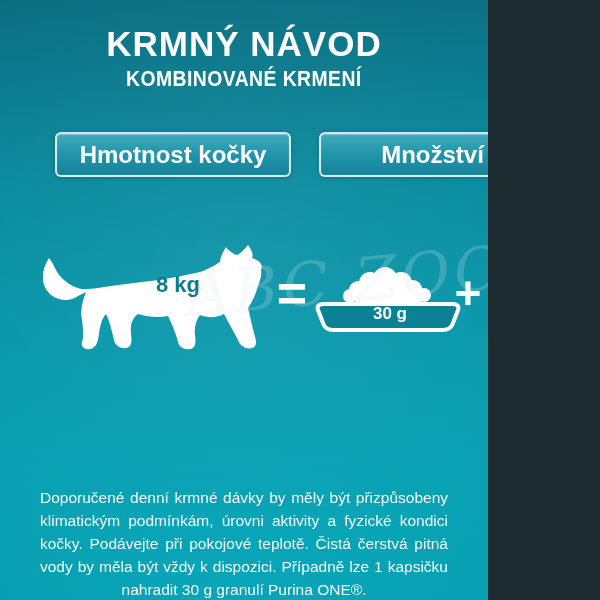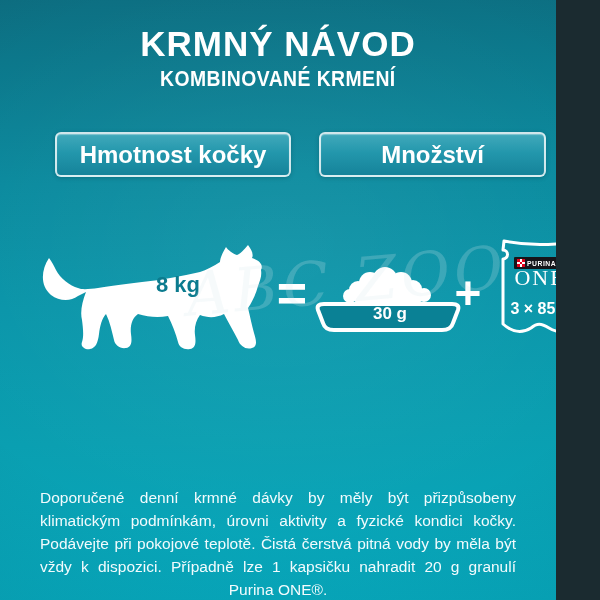--- a/index.html
+++ b/index.html
@@ -1,17 +1,17 @@
 <!DOCTYPE html>
 <html><head>
 <meta charset="utf-8">
 <style>
   html,body{margin:0;padding:0;background:#1b2b30;}
   .stage{
-    position:relative;width:556px;height:600px;overflow:hidden;
+    position:relative;width:488px;height:600px;overflow:hidden;
     font-family:"Liberation Sans",sans-serif;color:#ffffff;
     background:linear-gradient(178deg,#0d6f82 0%,#0a8a9e 30%,#0995a9 50%,#0a9fb1 72%,#07a9bd 100%);
   }
   .stage::before{
     content:"";position:absolute;inset:0;z-index:0;pointer-events:none;
     background:radial-gradient(ellipse 120% 85% at 50% 42%, rgba(255,255,255,0.06) 0%, rgba(0,0,0,0) 55%, rgba(0,25,35,0.12) 100%);
   }
   .stage>*{position:absolute;z-index:1;}
   .title{top:24px;left:0;right:0;text-align:center;font-size:35px;font-weight:bold;letter-spacing:1px;}
   .subtitle{top:66px;left:0;right:0;text-align:center;}
@@ -164,15 +164,15 @@
           <i></i>
           <i></i>
         </span>
       <span class="purina-word">PURINA</span>
     </div>
     <div class="one">ONE</div>
     <div class="pouch-amount">3 × 85 g</div>
   </div>
 
 
-  <div class="footnote">Doporučené denní krmné dávky by měly být přizpůsobeny klimatickým podmínkám, úrovni aktivity a fyzické kondici kočky. Podávejte při pokojové teplotě. Čistá čerstvá pitná vody by měla být vždy k dispozici. Případně lze 1 kapsičku nahradit 20 g granulí Purina ONE®.</div>
+  <div class="footnote">Doporučené denní krmné dávky by měly být přizpůsobeny klimatickým podmínkám, úrovni aktivity a fyzické kondici kočky. Podávejte při pokojové teplotě. Čistá čerstvá pitná vody by měla být vždy k dispozici. Případně lze 1 kapsičku nahradit 30 g granulí Purina ONE®.</div>
 
 </div>
 
 </body></html>

